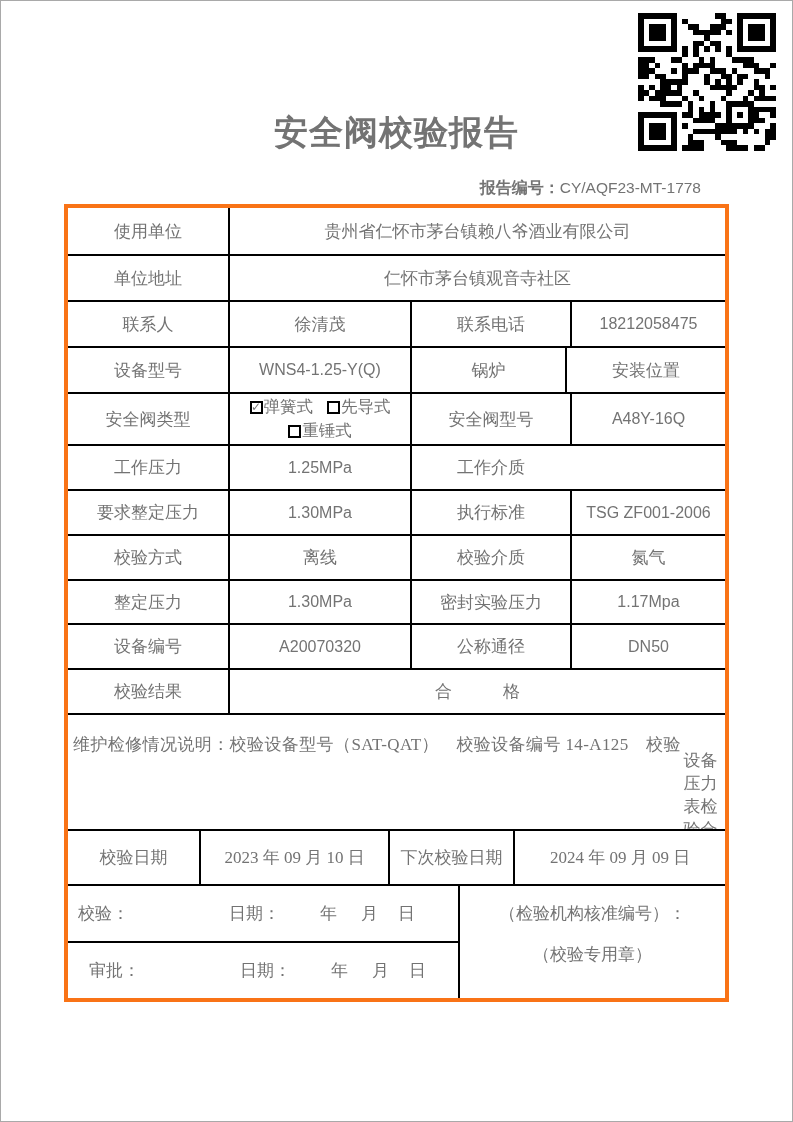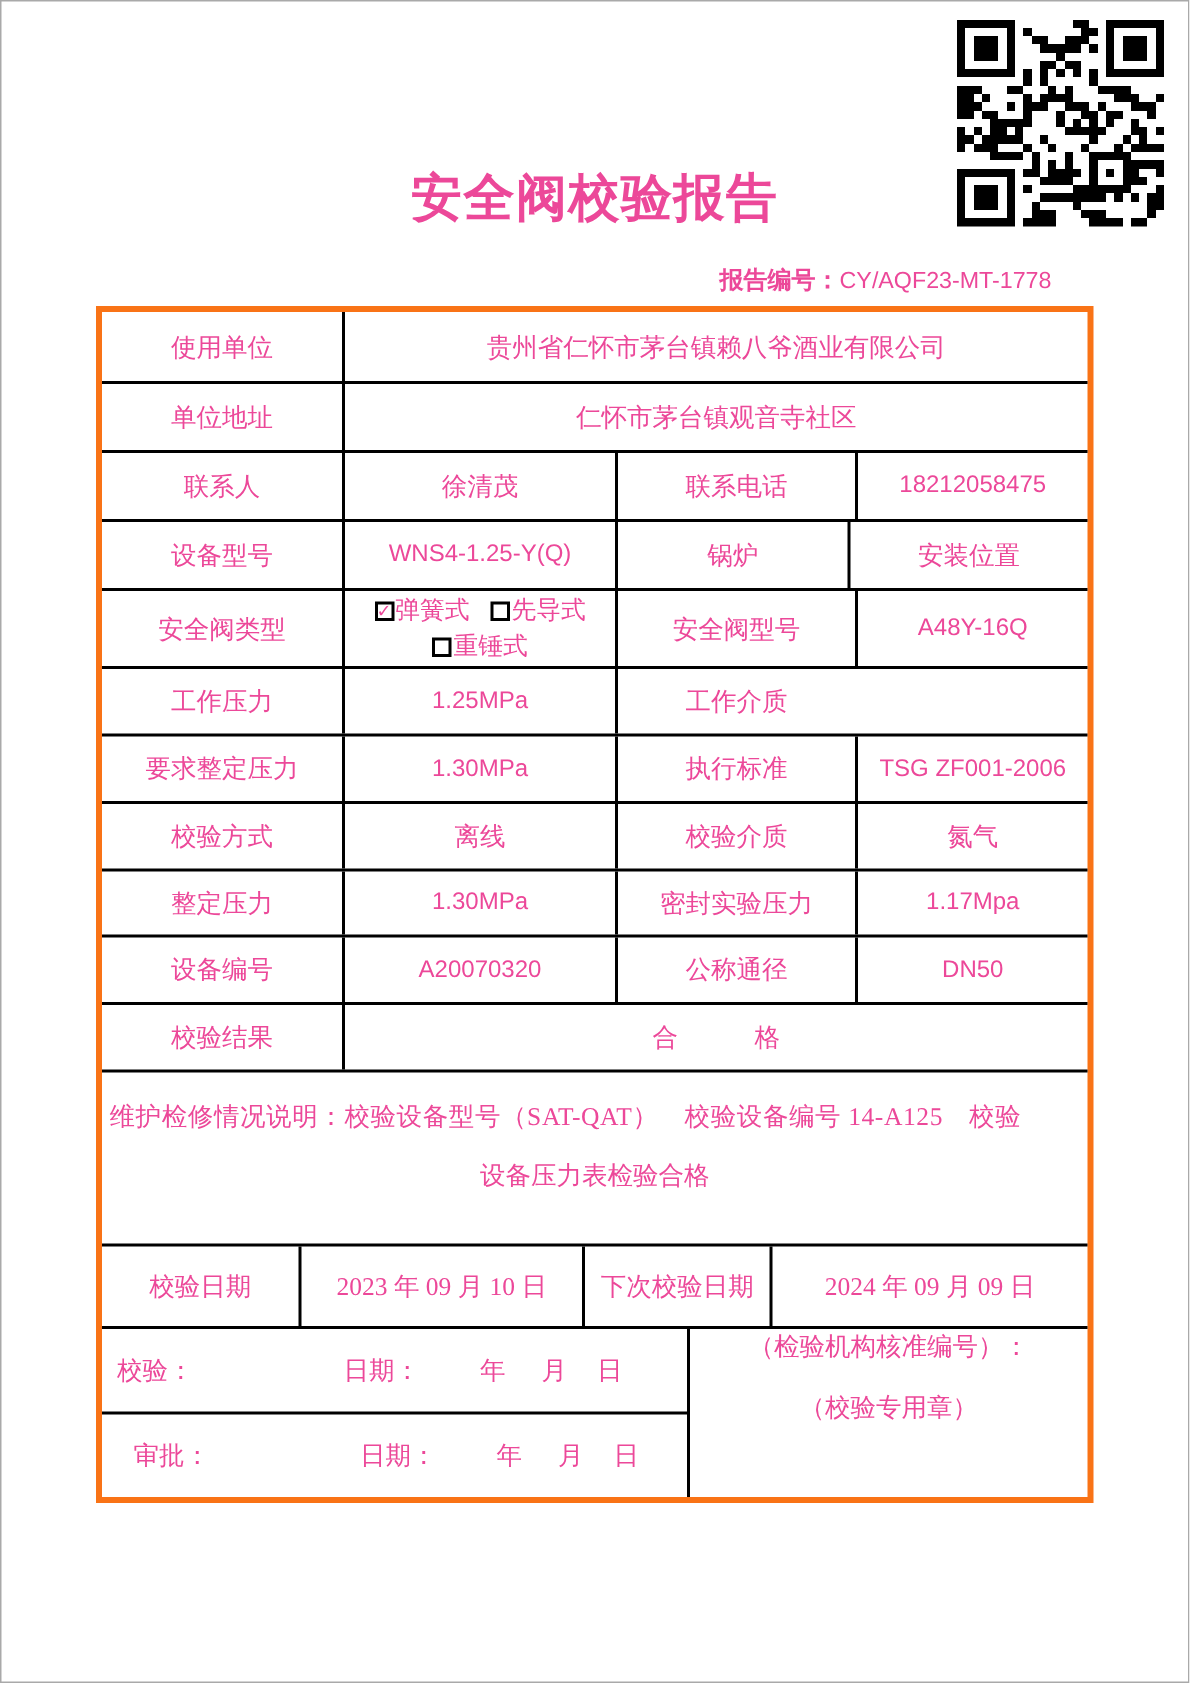--- a/index.html
+++ b/index.html
@@ -1,21 +1,21 @@
 <!DOCTYPE html>
 <html><head>
 <meta charset="utf-8">
 <style>
   html,body{margin:0;padding:0;background:#ffffff;}
   .page{
     position:relative;
     width:791px;height:1120px;
     border:1px solid #a9a9a9;
     background:#ffffff;
-    color:#ec4899;
+    color:#737373;
     font-family:"Liberation Serif","DejaVu Serif",serif;
     overflow:hidden;
   }
   .qr{position:absolute;top:12px;left:637px;width:138px;height:138px;}
   .title{
     padding-top:108px;
     text-align:center;
     font-size:34px;
     font-weight:bold;
     line-height:48px;
@@ -72,21 +72,21 @@
     width:13px;height:13px;
     border:2px solid #000;
     box-sizing:border-box;
     margin-right:1px;
     font-size:12px;font-weight:bold;line-height:1;
     font-family:"DejaVu Sans",sans-serif;
   }
   .cbx-gap{width:14px;}
   
   .note-cell{
-    flex-direction:column;
+    flex-direction:row;
     align-items:stretch;
     justify-content:flex-start;
     padding:18px 5px 0 5px;
     font-size:17px;
   }
   .note-l1{text-align:left;letter-spacing:0.4px;white-space:nowrap;}
   .note-l2{text-align:center;margin-top:16px;}
   
   .left-stack{width:390px;flex:none;display:flex;flex-direction:column;}
   .sign-row{
@@ -96,21 +96,21 @@
     font-size:17px;
   }
   .sign-row.top{height:62px;border-bottom:2px solid #000;}
   .sign-row.bot{height:61px;margin-left:11px;}
   .sign-date{margin-left:100px;}
   .sign-y{margin-left:40px;} .sign-m{margin-left:24px;} .sign-d{margin-left:20px;}
   .stamp-cell{
     flex:1;
     flex-direction:column;
     justify-content:flex-start;
-    padding-top:0;
+    padding-top:16px;
     gap:18px;
     font-size:17px;
   }
   .result-val{letter-spacing:0;}
 </style>
 </head>
 <body>
 
 <div class="page">
 

